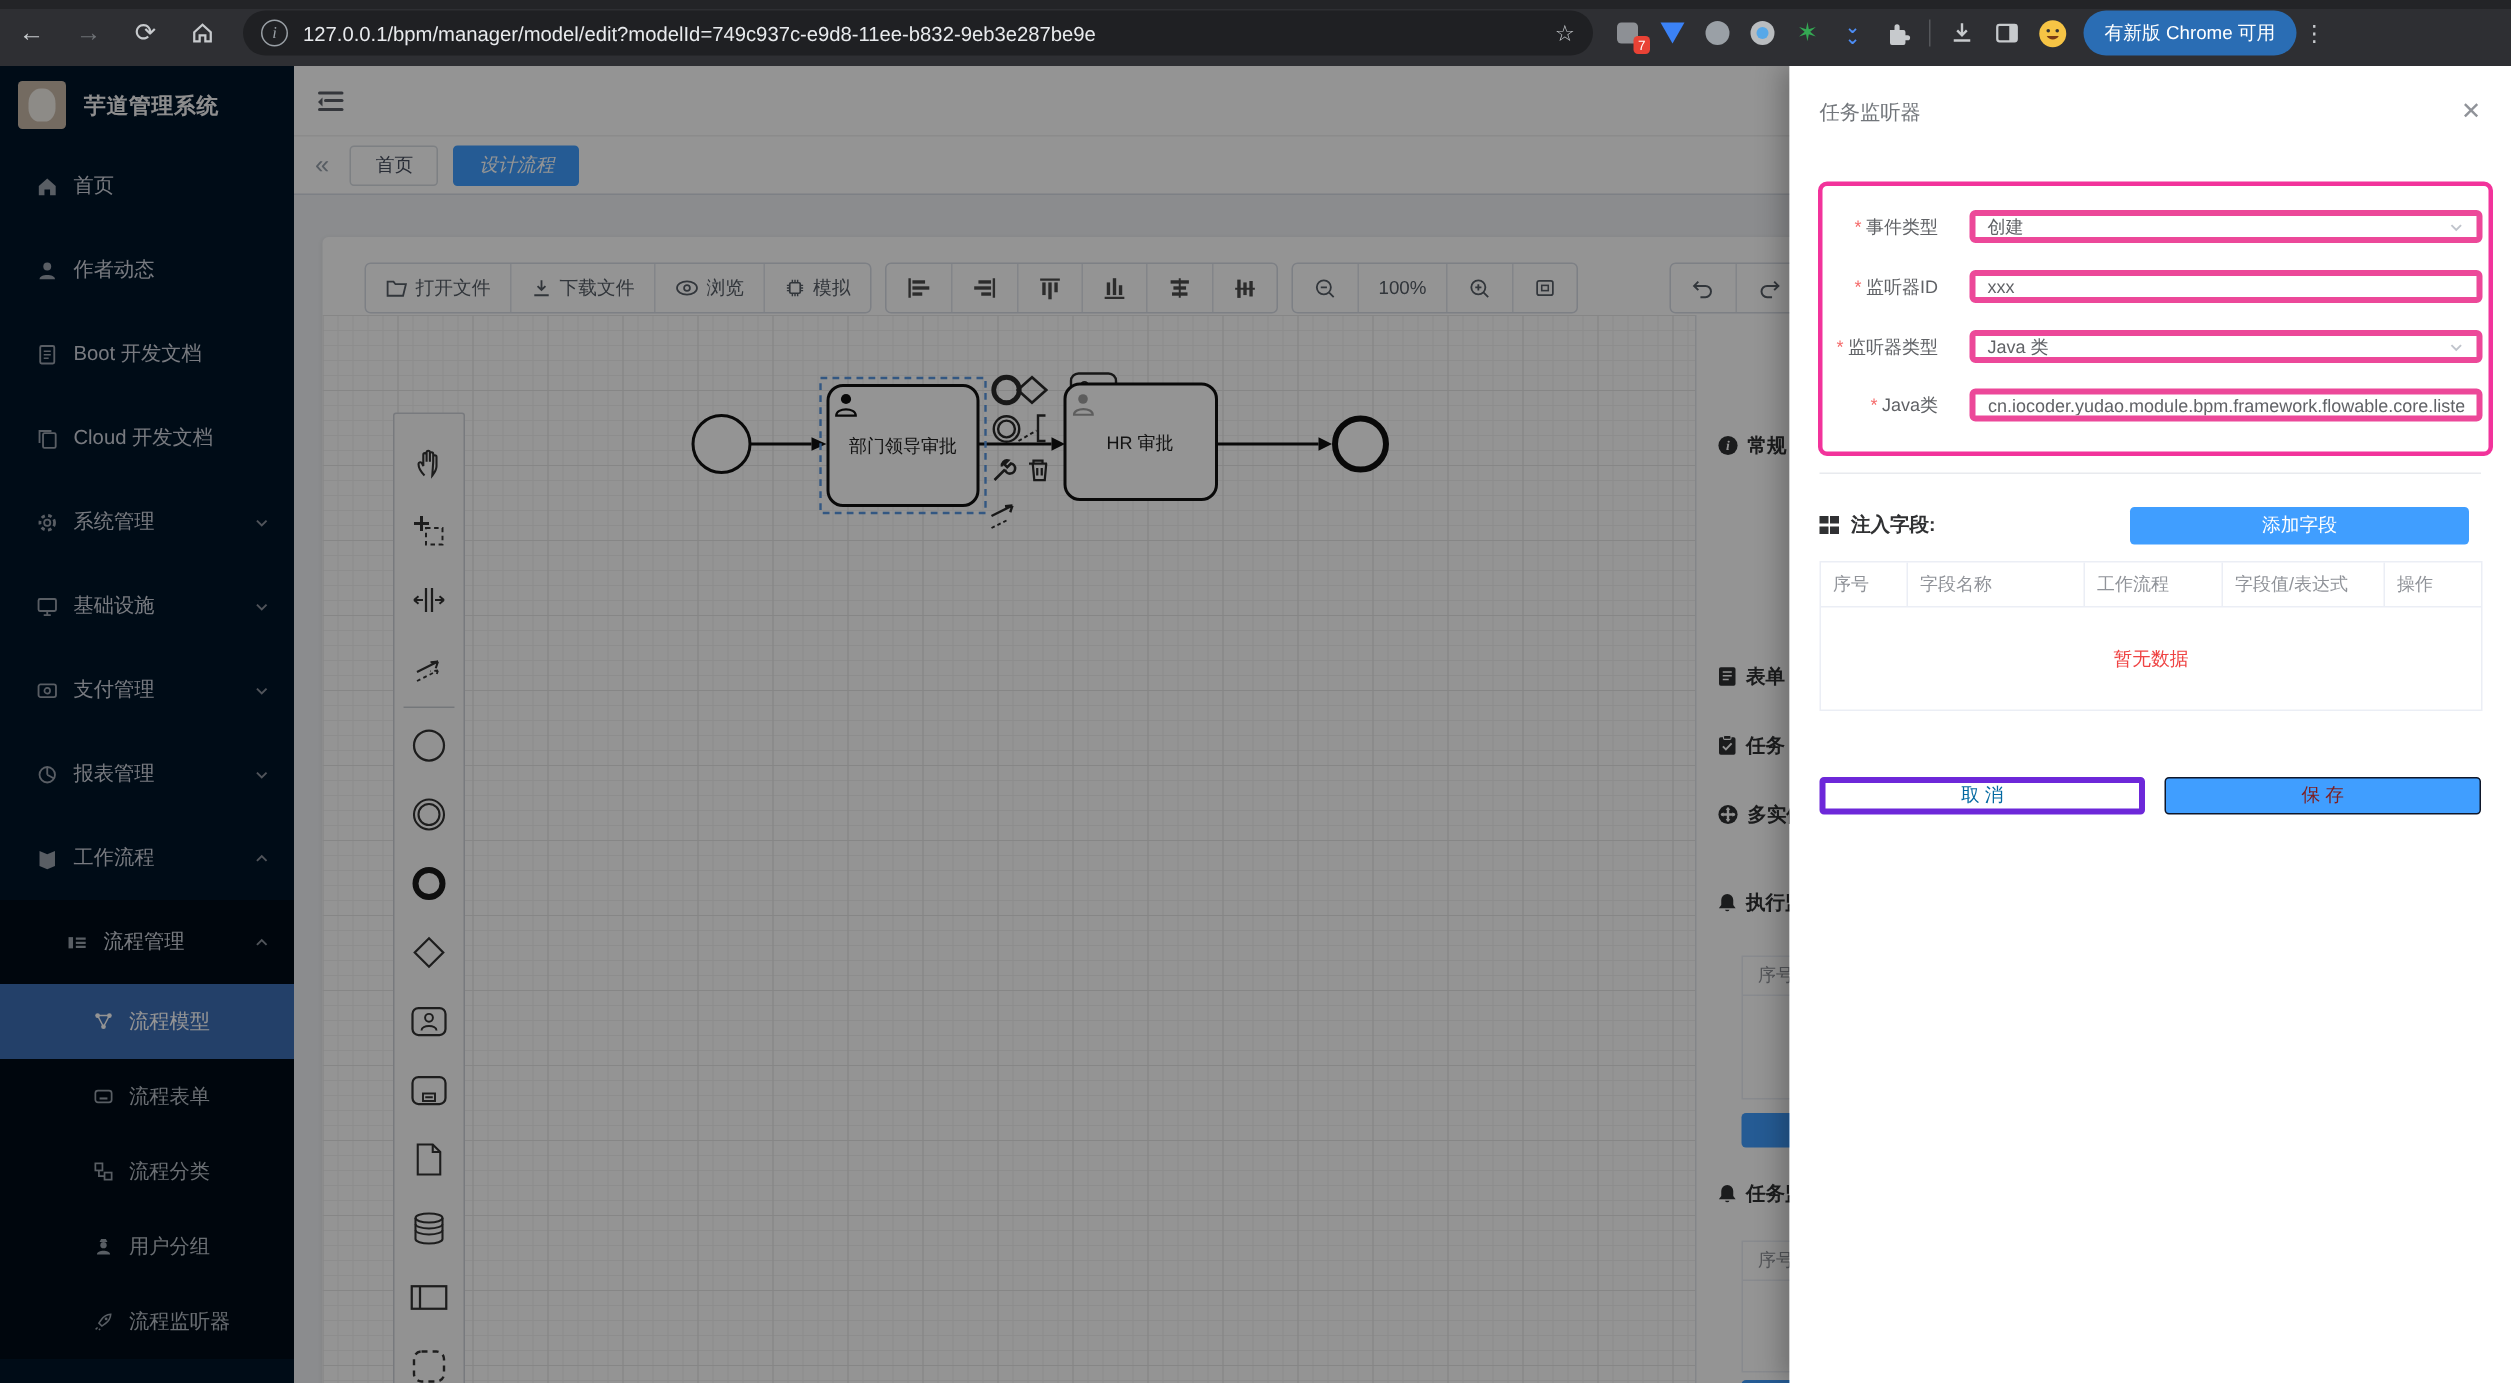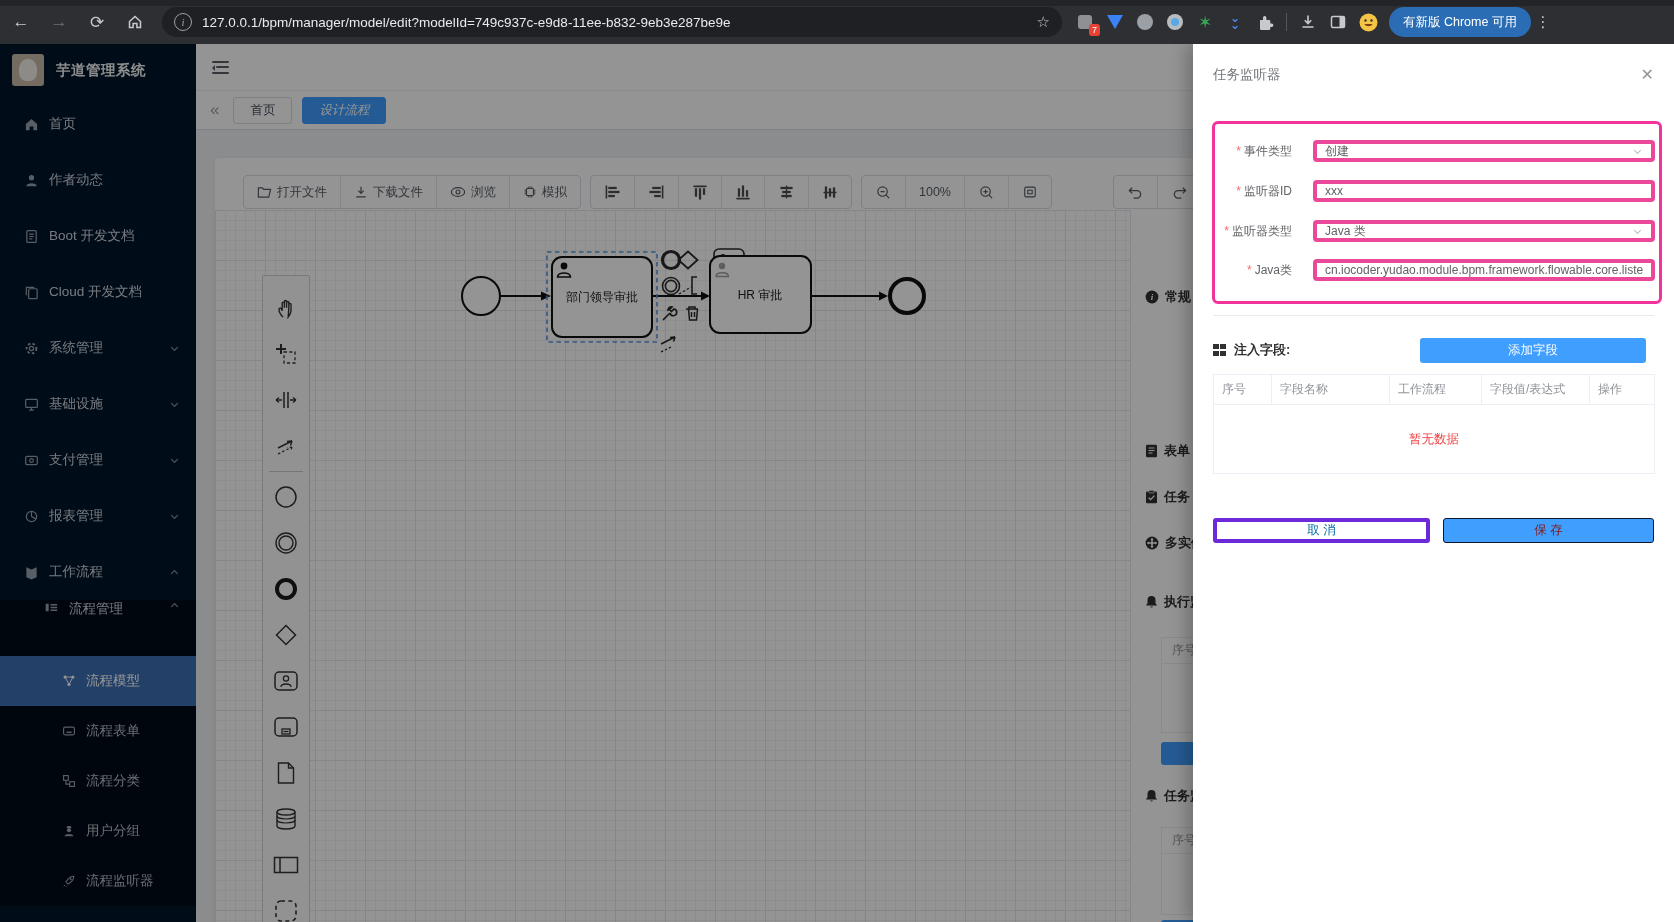--- a/index.html
+++ b/index.html
@@ -33,21 +33,21 @@
   .sidebar { position:absolute; left:0; top:44px; width:196px; bottom:0; background:#001529; z-index:5; }
   .logo { height:52px; display:flex; align-items:center; padding-left:12px; gap:12px; }
   .logo img,.logo .avatar { width:32px; height:32px; border-radius:3px; }
   .logo .avatar { background:#c9b9a8; position:relative; overflow:hidden; }
   .logo .avatar::after { content:""; position:absolute; left:7px; top:5px; width:18px; height:22px; background:#f3efe9; border-radius:45% 45% 40% 40%; }
   .logo-title { color:#f4f4f5; font-size:14.5px; font-weight:bold; letter-spacing:.5px; }
   .s-item { height:56px; display:flex; align-items:center; padding-left:24px; gap:10px; color:#cfd3dc; font-size:13.5px; position:relative; }
   .s-item svg { flex:0 0 15px; }
   .s-chev { position:absolute; right:16px; color:#8b919b; }
   .submenu { background:#000c17; }
-  .sub-head { height:56px; display:flex; align-items:flex-start; padding-left:44px; gap:10px; color:#cfd3dc; font-size:13.5px; position:relative; }
+  .sub-head { height:56px; display:flex; align-items:center; padding-left:44px; gap:10px; color:#cfd3dc; font-size:13.5px; position:relative; }
   .ss-item { height:50px; display:flex; align-items:center; padding-left:62px; gap:10px; color:#b7bdc6; font-size:13.5px; }
   .ss-item.active { background:#3d6eb5; color:#fff; }
 
   
   .main { position:absolute; left:196px; top:44px; right:0; bottom:0; background:#f0f2f5; z-index:4; }
   .m-header { height:46px; background:#fff; display:flex; align-items:center; padding-left:16px; }
   .burger { width:17px; height:13px; position:relative; }
   .burger i { position:absolute; height:2px; background:#5a5e66; border-radius:1px; }
   .burger i:nth-child(1){ left:0; right:0; top:0; }
   .burger i:nth-child(2){ left:4px; right:0; top:5.5px; }

